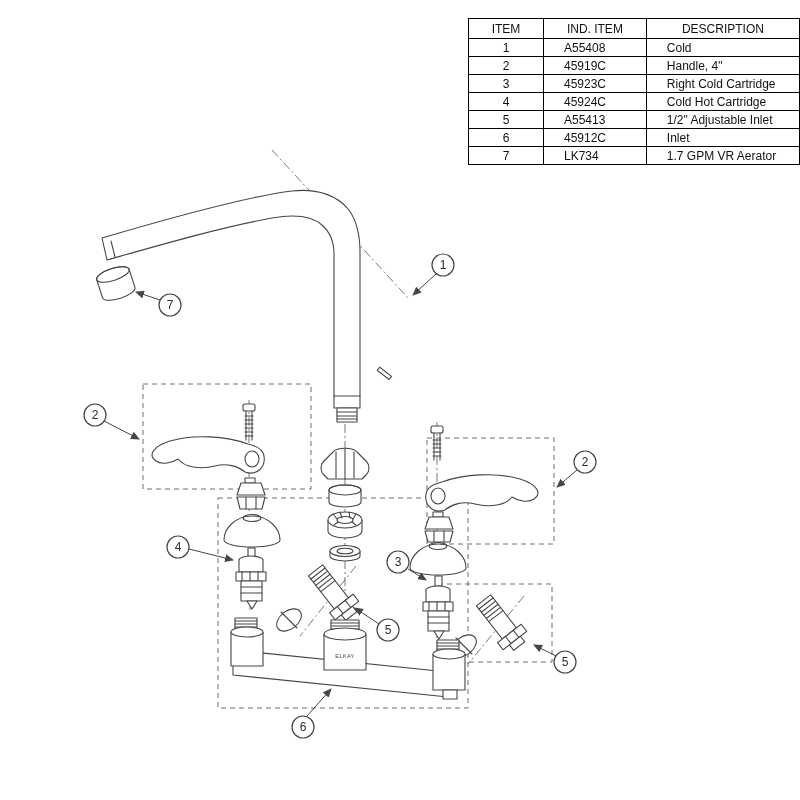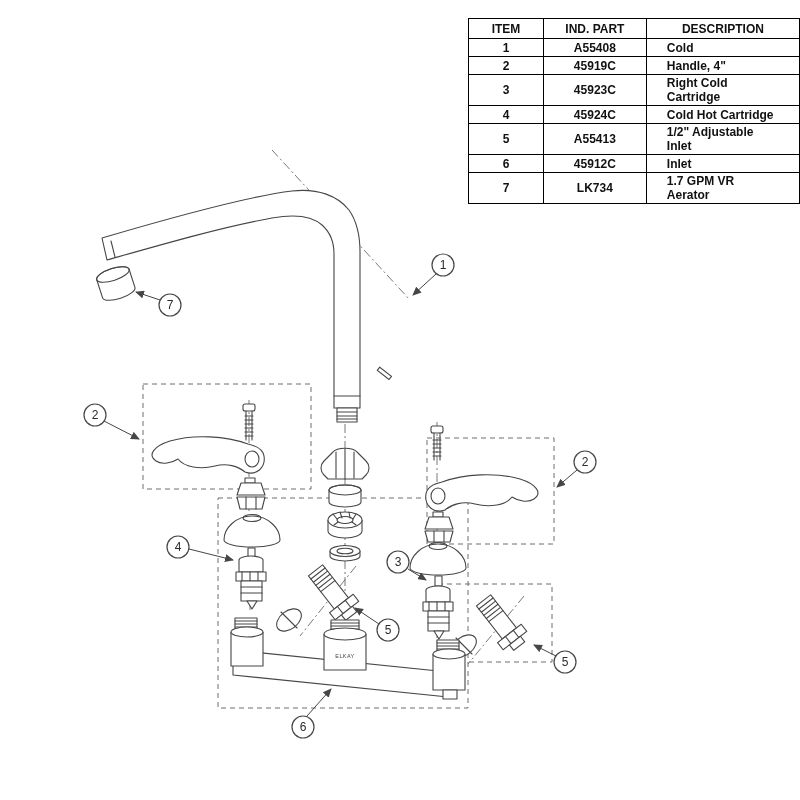--- a/index.html
+++ b/index.html
@@ -13,24 +13,24 @@
   .cl {fill:none;stroke:#6a6a6a;stroke-width:0.9;stroke-dasharray:9 3 2 3;}
   .box{fill:none;stroke:#6f6f6f;stroke-width:1;stroke-dasharray:5 4;}
   .ldr{fill:none;stroke:#464646;stroke-width:1;marker-end:url(#arrow);}
   .bal{fill:#ffffff;stroke:#464646;stroke-width:1.2;}
   .num{font:12px "Liberation Sans",sans-serif;fill:#2b2b2b;text-anchor:middle;}
   .brand{font:5.5px "Liberation Sans",sans-serif;fill:#464646;text-anchor:middle;letter-spacing:.4px;}
 
   
   .parts-table{position:absolute;left:468px;top:18px;}
   .parts-table table{border-collapse:collapse;font-size:12px;color:#111;}
-  .parts-table th,.parts-table td{border:1px solid #000;padding:1px 20px;height:15px;font-weight:bold;}
+  .parts-table th,.parts-table td{border:1px solid #000;padding:1px 20px;height:15px;font-weight:normal;}
   .parts-table th{text-align:center;height:17px;}
   .col-item{width:42px;text-align:center;}
-  .col-part{width:92px;text-align:center;}
+  .col-part{width:92px;text-align:left;}
   .col-desc{width:158px;text-align:left;margin-left:44px;}
 </style>
 </head>
 <body>
 
 <div id="page">
 
   <svg id="diagram-svg" width="800" height="800" viewBox="0 0 800 800">
     <defs>
       <marker id="arrow" markerWidth="9" markerHeight="8" refX="8" refY="4" orient="auto">
@@ -277,21 +277,21 @@
         <text class="num" x="303" y="731">6</text>
       </g>
     </g>
   </svg>
 
   <div class="parts-table">
     <table>
       <thead>
         <tr>
           <th class="col-item">ITEM</th>
-          <th class="col-part">IND. PART</th>
+          <th class="col-part">IND. ITEM</th>
           <th class="col-desc">DESCRIPTION</th>
         </tr>
       </thead>
       <tbody>
         <tr>
           <td class="col-item">1</td>
           <td class="col-part">A55408</td>
           <td class="col-desc">Cold</td>
         </tr>
         <tr>

